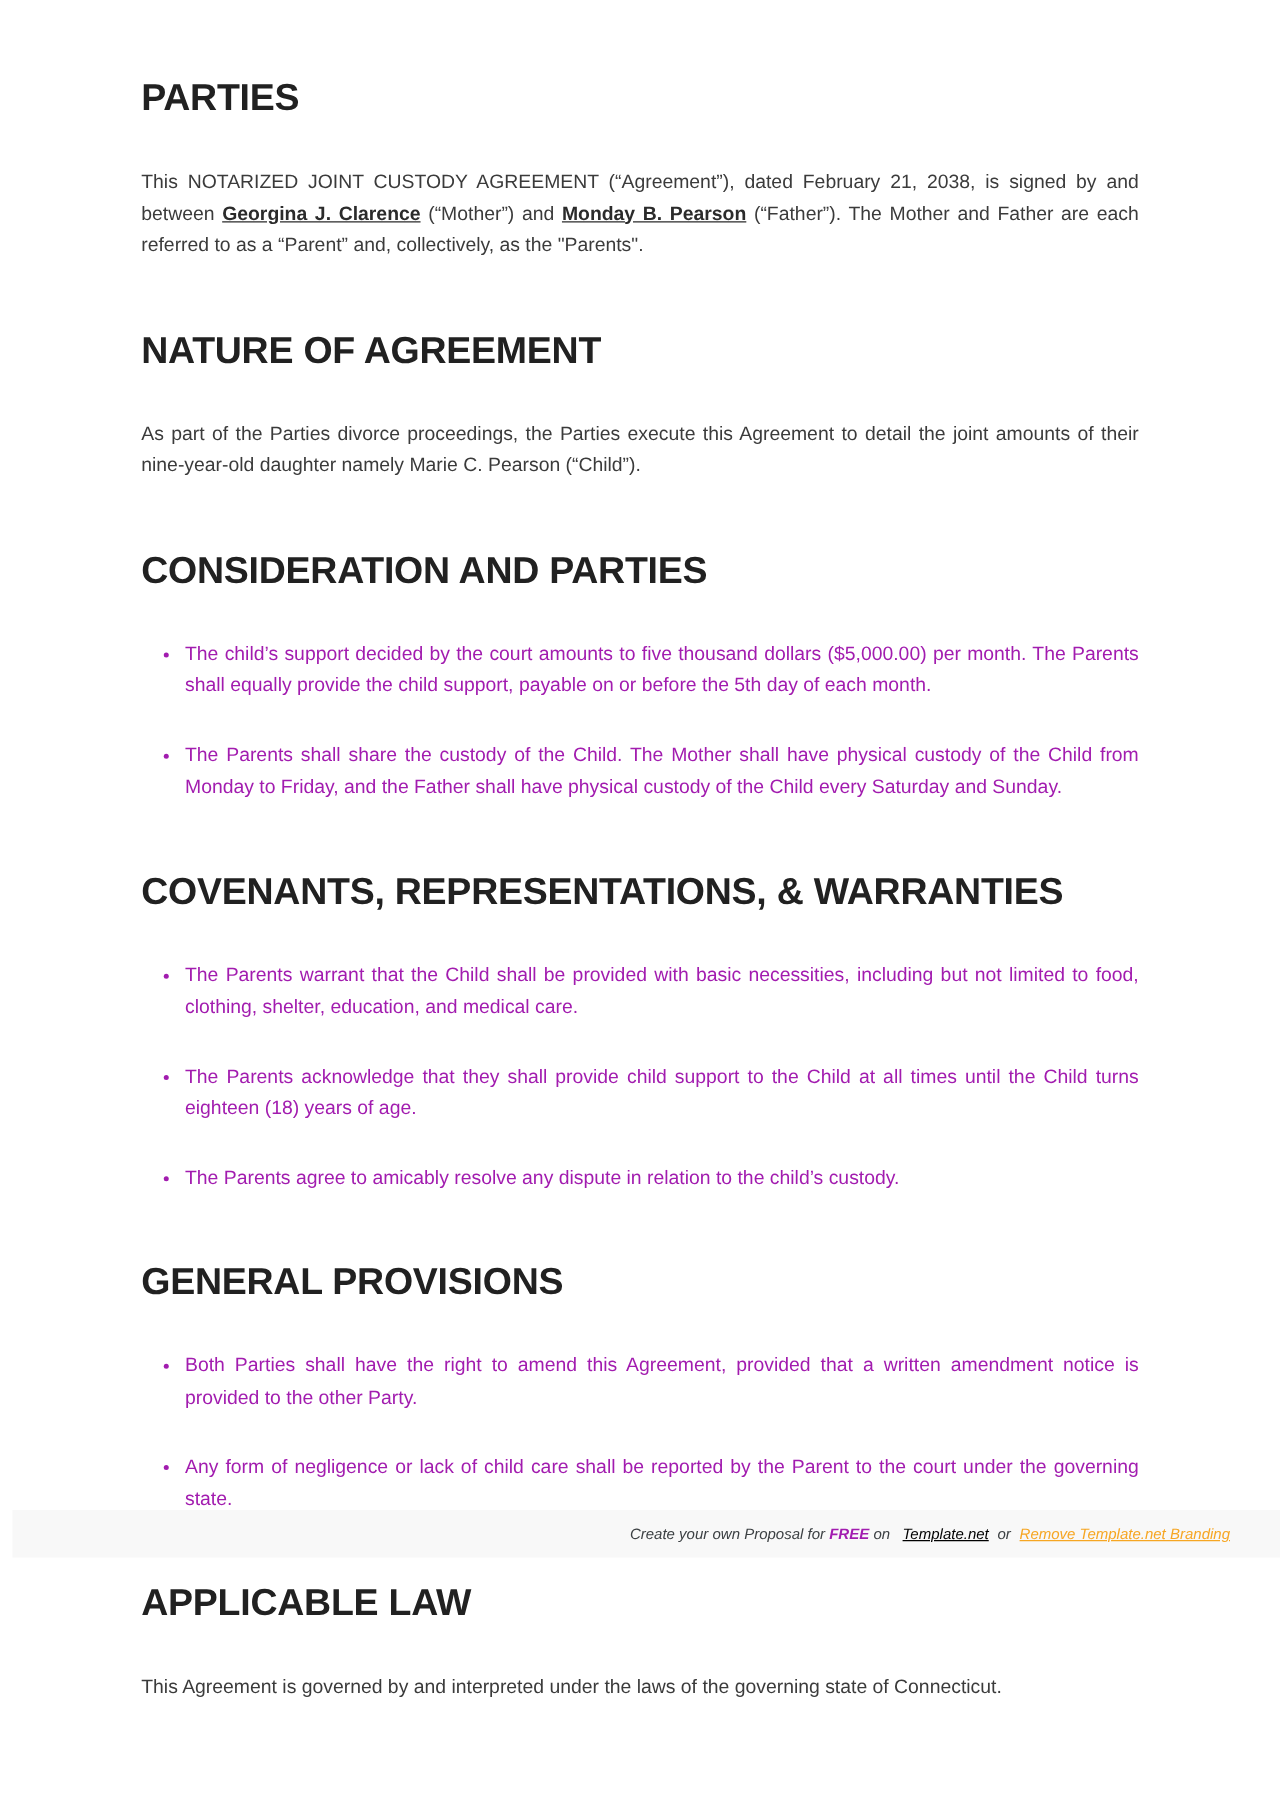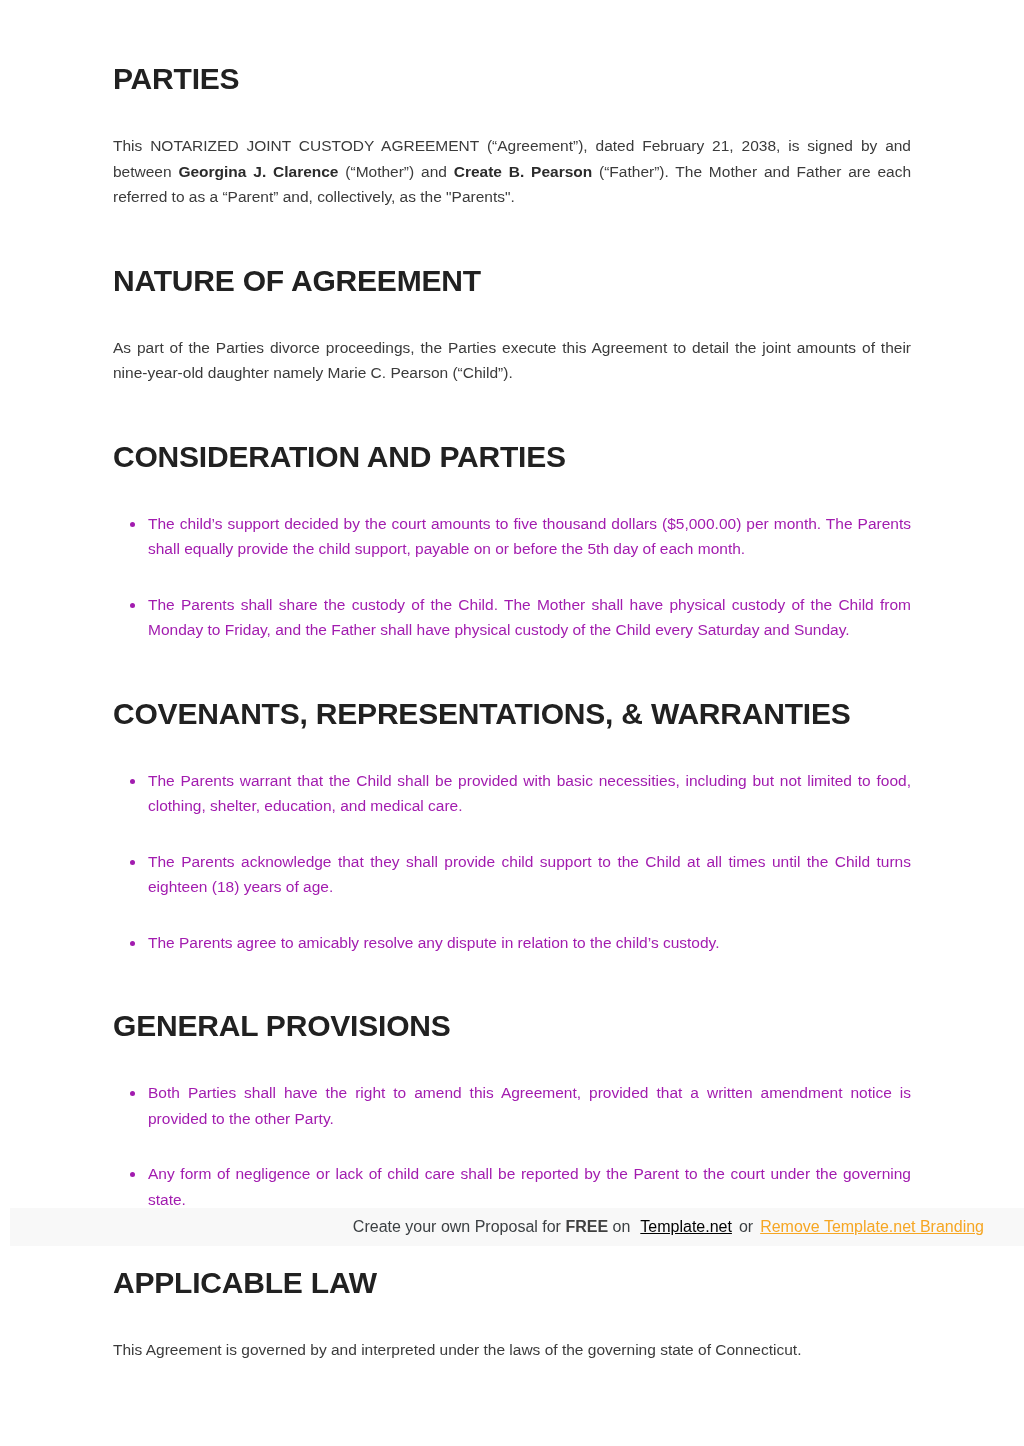--- a/index.html
+++ b/index.html
@@ -36,20 +36,21 @@
   p.body-text {
     font-size: 15.5px;
     line-height: 25.5px;
     color: #3b3b3b;
     text-align: justify;
     margin: 0;
   }
   b.inline-bold {
     color: #2b2b2b;
     font-weight: 700;
+    text-decoration: underline;
   }
   ul.bullet-list {
     margin: 0;
     padding: 0 0 0 33px;
     list-style: disc outside;
   }
   ul.bullet-list li {
     font-size: 15.5px;
     line-height: 25.5px;
     color: #a21caf;
@@ -64,27 +65,28 @@
     position: absolute;
     left: 10px;
     right: 0;
     bottom: 0;
     height: 38px;
     background: #f8f8f8;
     display: flex;
     align-items: center;
     justify-content: flex-end;
     padding-right: 40px;
-    font-size: 16px;
+    font-size: 12px;
     color: #3c4043;
     white-space: pre;
+    font-style: italic;
   }
   .footer .free-label {
     font-weight: 700;
-    color: #404040;
+    color: #a21caf;
     text-align: right;
   }
   .footer a {
     text-decoration: underline;
     cursor: pointer;
   }
   .footer a.link-gray {
     color: #000000;
     margin-left: 10px;
   }
@@ -95,21 +97,21 @@
     color: #f6a623;
     margin-left: 7px;
   }
 </style>
 </head>
 <body>
 
 <div class="page">
 
   <h2 class="section-heading first">PARTIES</h2>
-  <p class="body-text"><span>This NOTARIZED JOINT CUSTODY AGREEMENT (“Agreement”), dated February 21, 2038, is signed by and between </span><b class="inline-bold">Georgina J. Clarence</b><span> (“Mother”) and </span><b class="inline-bold">Create B. Pearson</b><span> (“Father”). The Mother and Father are each referred to as a “Parent” and, collectively, as the "Parents".</span></p>
+  <p class="body-text"><span>This NOTARIZED JOINT CUSTODY AGREEMENT (“Agreement”), dated February 21, 2038, is signed by and between </span><b class="inline-bold">Georgina J. Clarence</b><span> (“Mother”) and </span><b class="inline-bold">Monday B. Pearson</b><span> (“Father”). The Mother and Father are each referred to as a “Parent” and, collectively, as the "Parents".</span></p>
 
   <h2 class="section-heading">NATURE OF AGREEMENT</h2>
   <p class="body-text">As part of the Parties divorce proceedings, the Parties execute this Agreement to detail the joint amounts of their nine-year-old daughter namely Marie C. Pearson (“Child”).</p>
 
   <h2 class="section-heading">CONSIDERATION AND PARTIES</h2>
   <ul class="bullet-list">
     <li>The child’s support decided by the court amounts to five thousand dollars ($5,000.00) per month. The Parents shall equally provide the child support, payable on or before the 5th day of each month.</li>
     <li>The Parents shall share the custody of the Child. The Mother shall have physical custody of the Child from Monday to Friday, and the Father shall have physical custody of the Child every Saturday and Sunday.</li>
   </ul>
 

